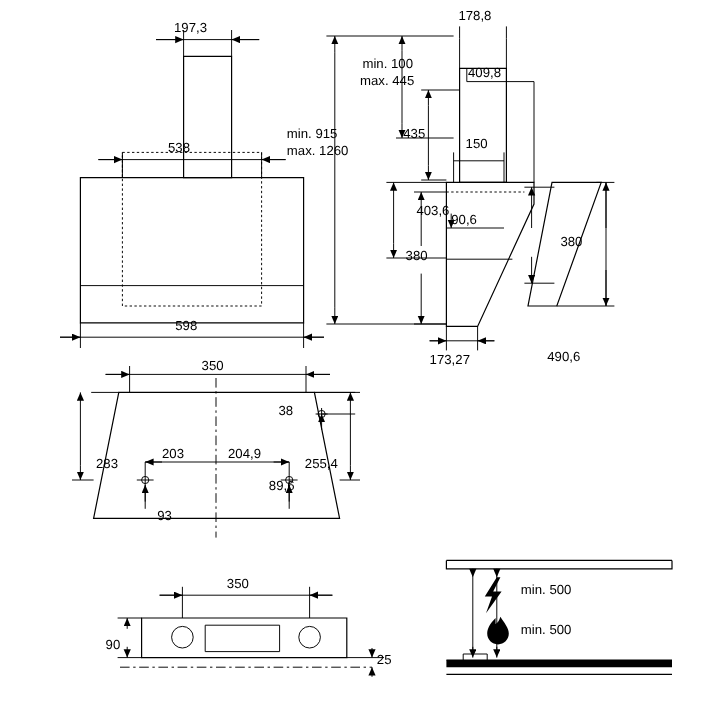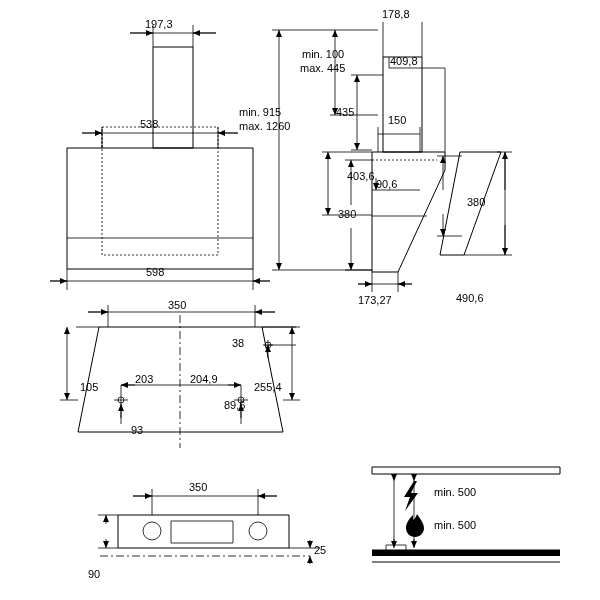--- a/index.html
+++ b/index.html
@@ -245,27 +245,27 @@
   <div class="lbl" style="left:388px;top:114px;">150</div>
   <div class="lbl" style="left:307px;top:170px;margin-left:40px;">403,6</div>
   <div class="lbl" style="left:376px;top:178px;">90,6</div>
   <div class="lbl" style="left:338px;top:208px;">380</div>
   <div class="lbl" style="left:467px;top:196px;">380</div>
   <div class="lbl" style="left:456px;top:252px;margin-top:40px;">490,6</div>
   <div class="lbl" style="left:358px;top:294px;">173,27</div>
 
   <div class="lbl" style="left:168px;top:299px;">350</div>
   <div class="lbl" style="left:232px;top:337px;">38</div>
-  <div class="lbl" style="left:80px;top:381px;">105</div>
+  <div class="lbl" style="left:80px;top:381px;">283</div>
   <div class="lbl" style="left:135px;top:373px;">203</div>
   <div class="lbl" style="left:190px;top:373px;text-align:right;">204,9</div>
   <div class="lbl" style="left:254px;top:381px;">255,4</div>
   <div class="lbl" style="left:131px;top:424px;">93</div>
   <div class="lbl" style="left:224px;top:399px;">89,6</div>
 
   <div class="lbl" style="left:189px;top:481px;">350</div>
-  <div class="lbl" style="left:88px;top:568px;">90</div>
+  <div class="lbl" style="left:88px;top:532px;">90</div>
   <div class="lbl" style="left:314px;top:544px;">25</div>
 
   <div class="lbl" style="left:434px;top:486px;">min. 500</div>
   <div class="lbl" style="left:434px;top:519px;">min. 500</div>
 
 </div>
 
 </body></html>

